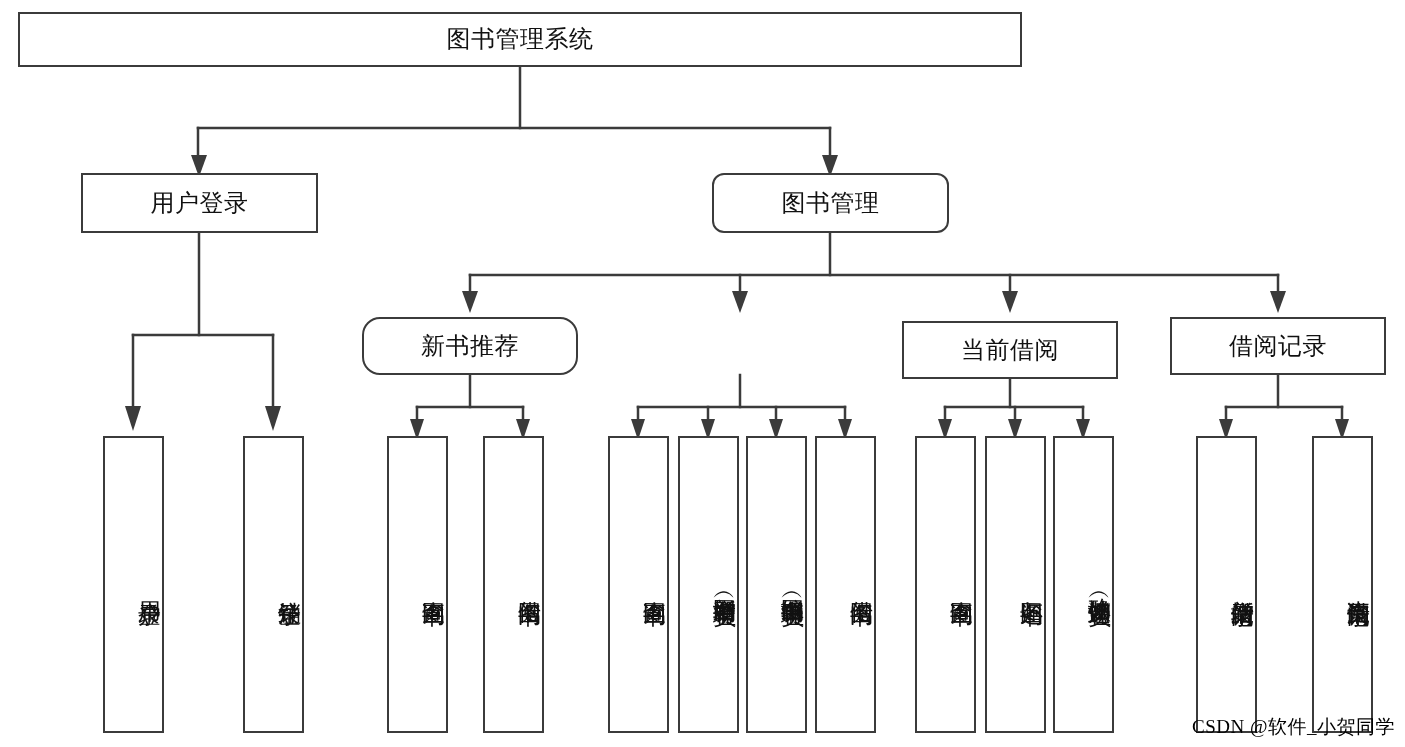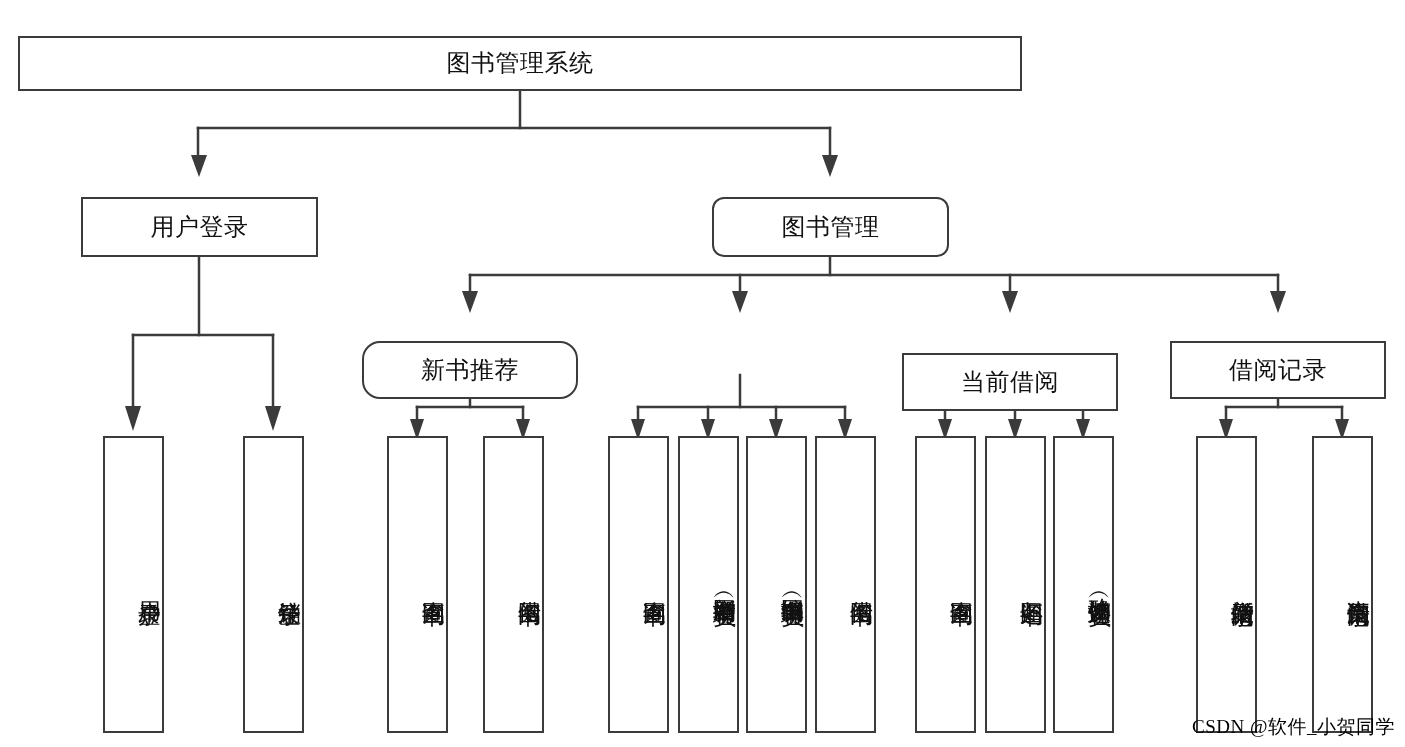--- a/index.html
+++ b/index.html
@@ -27,21 +27,20 @@
     border: 2.5px solid #3b3b3b;
     display: flex;
     align-items: center;
     justify-content: center;
     color: #111111;
     line-height: 1.12;
   }
   .node.horiz {
     font-size: 24px;
     letter-spacing: 0.5px;
-    margin-top: 24px;
   }
   .node.vert {
     writing-mode: vertical-rl;
     text-orientation: upright;
     font-size: 23px;
     letter-spacing: 1px;
     padding: 6px 0;
     align-items: flex-start;
     justify-content: center;
   }
@@ -152,21 +151,21 @@
   <div class="node horiz" style="left:81px; top:173px; width:237px; height:60px;">
     <span>用户登录</span>
   </div>
   <div class="node horiz" style="left:712px; top:173px; width:237px; height:60px;border-radius:12px;">
     <span>图书管理</span>
   </div>
 
   <div class="node horiz" style="left:362px; top:317px; width:216px; height:58px;border-radius:18px;">
     <span>新书推荐</span>
   </div>
-  <div class="node horiz" style="left:902px; top:329px; width:216px; height:58px;">
+  <div class="node horiz" style="left:902px; top:321px; width:216px; height:58px;">
     <span>当前借阅</span>
   </div>
   <div class="node horiz" style="left:1170px; top:317px; width:216px; height:58px;">
     <span>借阅记录</span>
   </div>
 
   <div class="node vert" style="left:103px; top:436px; width:61px; height:297px;">
     <span class="vtext">用户登录</span>
   </div>
   <div class="node vert" style="left:243px; top:436px; width:61px; height:297px;">

